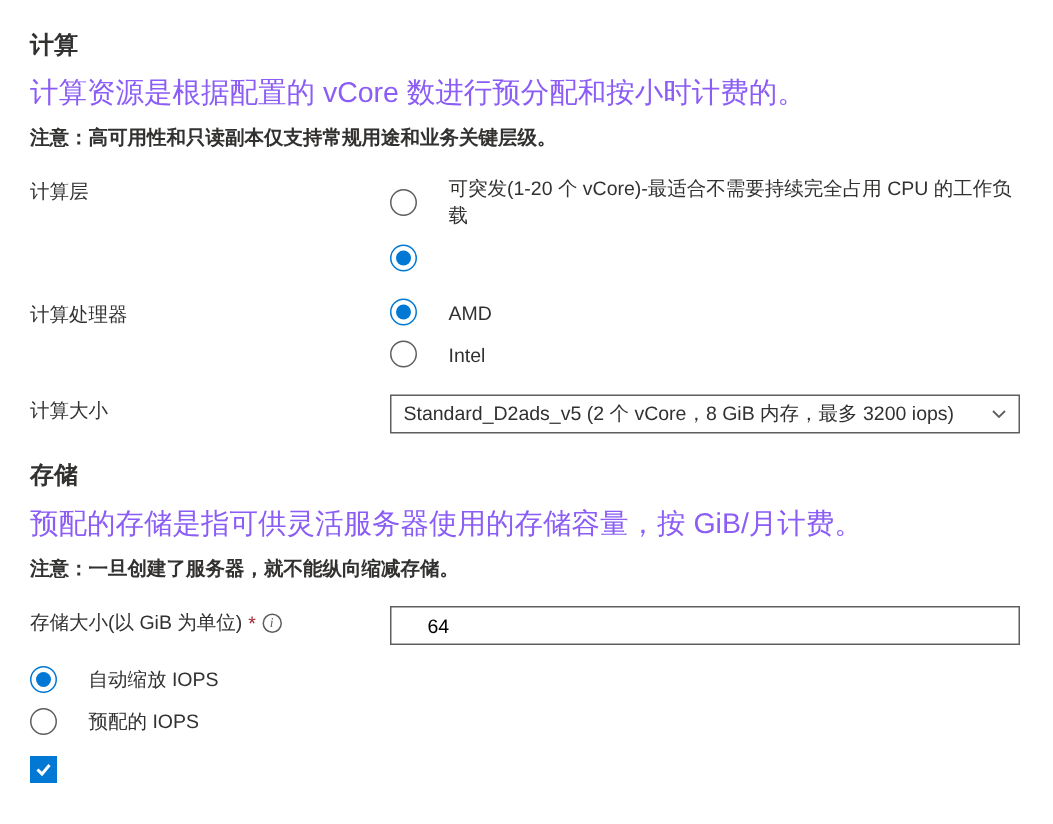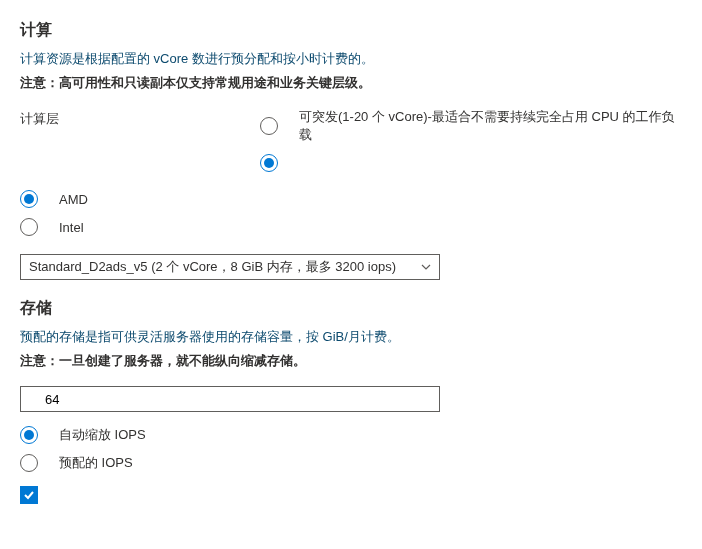--- a/index.html
+++ b/index.html
@@ -11,22 +11,22 @@
       padding: 16px 20px;
       width: 702px;
     }
     h2.section-title {
       font-size: 16px;
       font-weight: 600;
       margin-bottom: 8px;
       margin-top: 4px;
     }
     .section-desc {
-      font-size: 13px;
-      color: #0c4a6e;
+      font-size: 19px;
+      color: #8b5cf6;
       line-height: 1.5;
       margin-bottom: 4px;
     }
     .section-note {
       font-size: 13px;
       font-weight: 700;
       margin-bottom: 16px;
       line-height: 1.5;
     }
     .form-row {
@@ -141,54 +141,65 @@
         <span>可突发(1-20 个 vCore)-最适合不需要持续完全占用 CPU 的工作负载</span>
       </label>
       <label class="radio-item">
         <span class="radio-circle checked"></span>
       </label>
     </div>
   </div>
 </div>
 
 <div class="form-row">
+  <div class="form-label">
+    <span>计算处理器</span>
+  </div>
   <div class="form-control">
     <div class="radio-group">
       <label class="radio-item">
         <span class="radio-circle checked"></span>
         <span>AMD</span>
       </label>
       <label class="radio-item">
         <span class="radio-circle"></span>
         <span>Intel</span>
       </label>
     </div>
   </div>
 </div>
 
 <div class="form-row">
+  <div class="form-label">
+    <span>计算大小</span>
+  </div>
   <div class="form-control">
     <div class="dropdown">
       <span>Standard_D2ads_v5 (2 个 vCore，8 GiB 内存，最多 3200 iops)</span>
       <span class="chevron-down">
         <svg width="10" height="10" viewBox="0 0 10 10">
             <path d="M1 3 L5 7 L9 3" stroke="#605e5c" stroke-width="1.2" fill="none"></path>
           </svg>
       </span>
     </div>
   </div>
 </div>
 
 <h2 class="section-title storage-title">存储</h2>
 <div class="section-desc">预配的存储是指可供灵活服务器使用的存储容量，按 GiB/月计费。</div>
 <div class="section-note">
   <span>注意：</span><span>一旦创建了服务器，就不能纵向缩减存储。</span>
 </div>
 
 <div class="form-row tight-row">
+  <div class="form-label">
+    <span>存储大小(以 GiB 为单位)</span>
+    <span class="req-star">*</span>
+    <span class="info-icon"></span>
+  </div>
   <div class="form-control">
     <input class="text-input" value="64" style="">
   </div>
 </div>
 
 <div class="form-row tight-row">
   <div class="form-control">
     <div class="radio-group">
       <label class="radio-item">
         <span class="radio-circle checked"></span>

